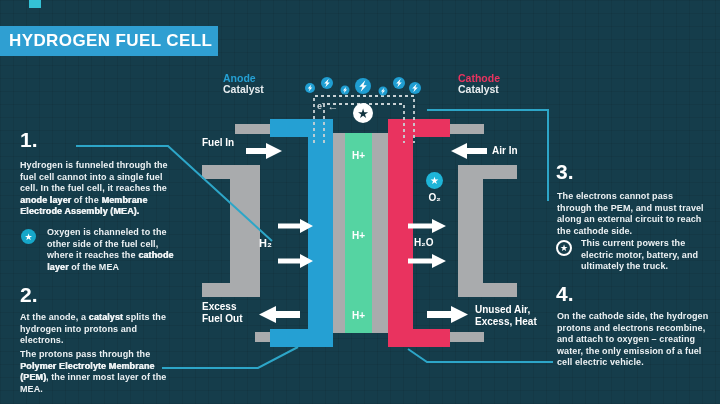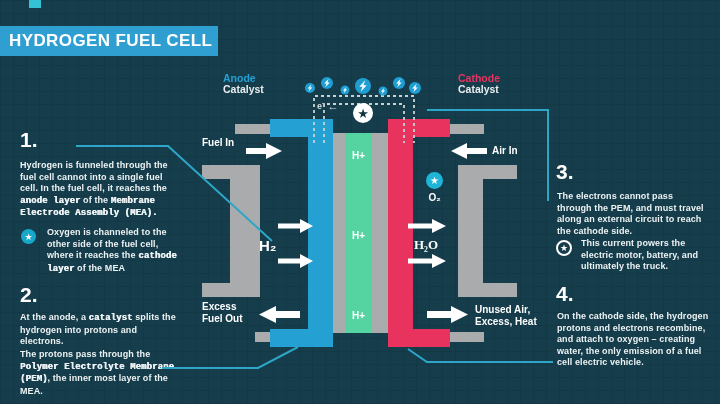--- a/index.html
+++ b/index.html
@@ -13,21 +13,21 @@
     background-size:13px 13px;
   }
   .abs{position:absolute;}
   
   .banner{left:0;top:26px;width:218px;height:30px;background:var(--banner,#2f9fd2);}
   .banner-text{color:#fff;font-size:17px;font-weight:700;letter-spacing:.4px;line-height:30px;padding-left:9px;white-space:nowrap;}
   .corner-square{left:29px;top:0;width:12px;height:8px;background:#34c2d5;}
   
   .step-num{color:#fff;font-size:21px;font-weight:700;}
   .para{color:#edf2f4;font-size:9px;line-height:11.5px;font-weight:700;letter-spacing:.1px;}
-  .seg-b{text-shadow:.5px 0 currentColor;font-family:Liberation Mono, monospace;}
+  .seg-b{text-shadow:.5px 0 currentColor;}
   
   .star-bullet{border-radius:50%;display:flex;align-items:center;justify-content:center;color:#fff;}
   .star-solid{background:var(--starcyan,#16a7c9);}
   .star-outline{background:transparent;border:2px solid #fff;box-sizing:border-box;}
   
   .rect{position:absolute;}
   .gray{background:var(--gray,#a9abad);}
   .blue{background:var(--anode,#25a0d3);}
   .red{background:var(--cathode,#e9335f);}
   .pem{background:var(--pem,#55d4a2);}
@@ -169,22 +169,22 @@
 
   <div class="abs dlabel" style="left:202px;top:301px;">
     <div>Excess</div>
     <div>Fuel Out</div>
   </div>
   <div class="abs dlabel" style="left:475px;top:304px;">
     <div>Unused Air,</div>
     <div>Excess, Heat</div>
   </div>
 
-  <div class="abs mol" style="left:259px;top:237px;font-size:15px;">H₂</div>
-  <div class="abs mol" style="left:414px;top:237px;font-size:13px;font-family:Liberation Serif, serif;">H₂O</div>
+  <div class="abs mol" style="left:259px;top:237px;font-size:11px;">H₂</div>
+  <div class="abs mol" style="left:414px;top:237px;font-size:10px;">H₂O</div>
 
   <div class="abs star-bullet star-solid" style="left:426px;top:172px;width:17px;height:17px;font-size:10px;background:#1eb5d8;">
       <span>★</span>
     </div>
   <div class="abs mol" style="left:424px;top:192px;width:21px;text-align:center;">O₂</div>
 
   <div class="abs hplus" style="left:345px;top:150px;">H+</div>
   <div class="abs hplus" style="left:345px;top:230px;">H+</div>
   <div class="abs hplus" style="left:345px;top:310px;">H+</div>
 

